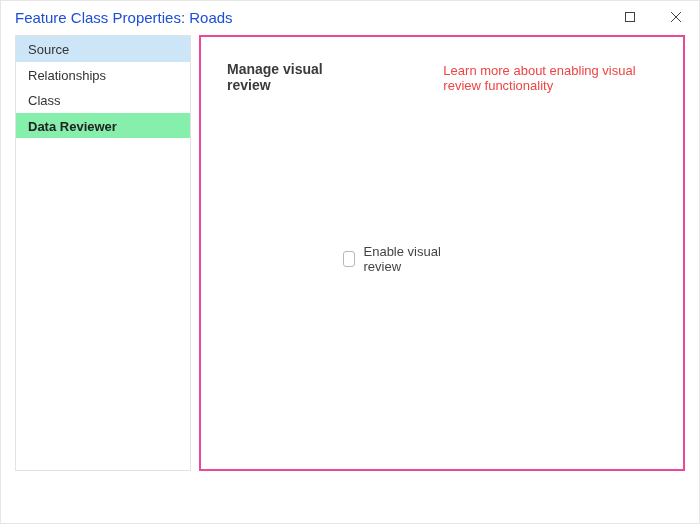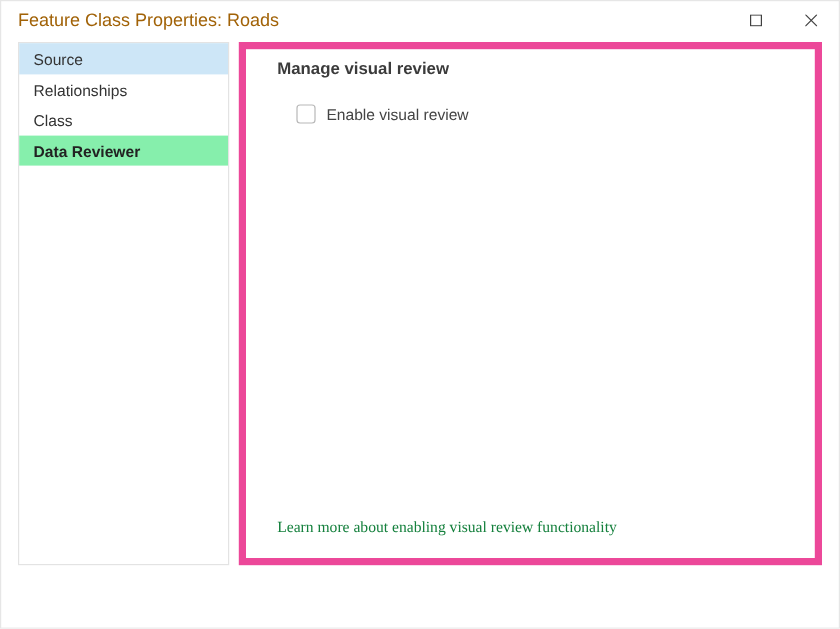--- a/index.html
+++ b/index.html
@@ -14,21 +14,21 @@
   }
   .dialog {
     width: 700px; height: 524px;
     display: flex; flex-direction: column;
     border: 1px solid #e6e6e6;
   }
   .titlebar {
     height: 32px;
     display: flex; align-items: center;
     padding: 0 0 0 14px;
-    color: #a16207;
+    color: #1d4ed8;
     font-size: 15px;
     font-weight: 400;
     user-select: none;
   }
   .titlebar .spacer { flex: 1; }
   .titlebar .winbtn {
     width: 46px; height: 32px;
     display: flex; align-items: center; justify-content: center;
     color: #404040;
     font-size: 10px;
@@ -52,23 +52,23 @@
     padding: 5px 10px 3px 12px;
     font-size: 13px;
     color: #333;
     cursor: default;
     line-height: 1.35;
   }
   .side-item.hover { background: #cde6f7; }
   .side-item.selected { background: #86efac; font-weight: 700; color: #222; }
   .content {
     flex: 1;
-    border: 6px solid #ec4899;
-    display: flex; flex-direction: column;
-    padding: 8px 26px 12px 26px;
+    border: 2px solid #ec4899;
+    display: flex; flex-direction: row;
+    padding: 24px 26px 12px 26px;
     min-width: 0;
   }
   .section-title {
     font-size: 14px;
     font-weight: 700;
     color: #3b3b3b;
     margin-bottom: 22px;
   }
   .checkbox-row {
     display: flex; align-items: center; gap: 9px;
@@ -76,25 +76,24 @@
     color: #444;
   }
   .chk {
     width: 16px; height: 16px;
     border: 1px solid #b8b8b8;
     border-radius: 3px;
     background: #fff;
   }
   .content-spacer { flex: 1; }
   .learn-link {
-    color: #15803d;
+    color: #ef4444;
     font-size: 13px;
     padding: 2px 0 6px 0;
     cursor: pointer;
-    font-family: Liberation Serif, serif;
   }
   .footer {
     height: 46px;
     display: flex; align-items: center; justify-content: flex-end;
     gap: 8px;
     padding: 0 14px 10px 14px;
   }
   .btn {
     min-width: 78px; height: 25px;
     border: 1px solid #b0b0b0;

